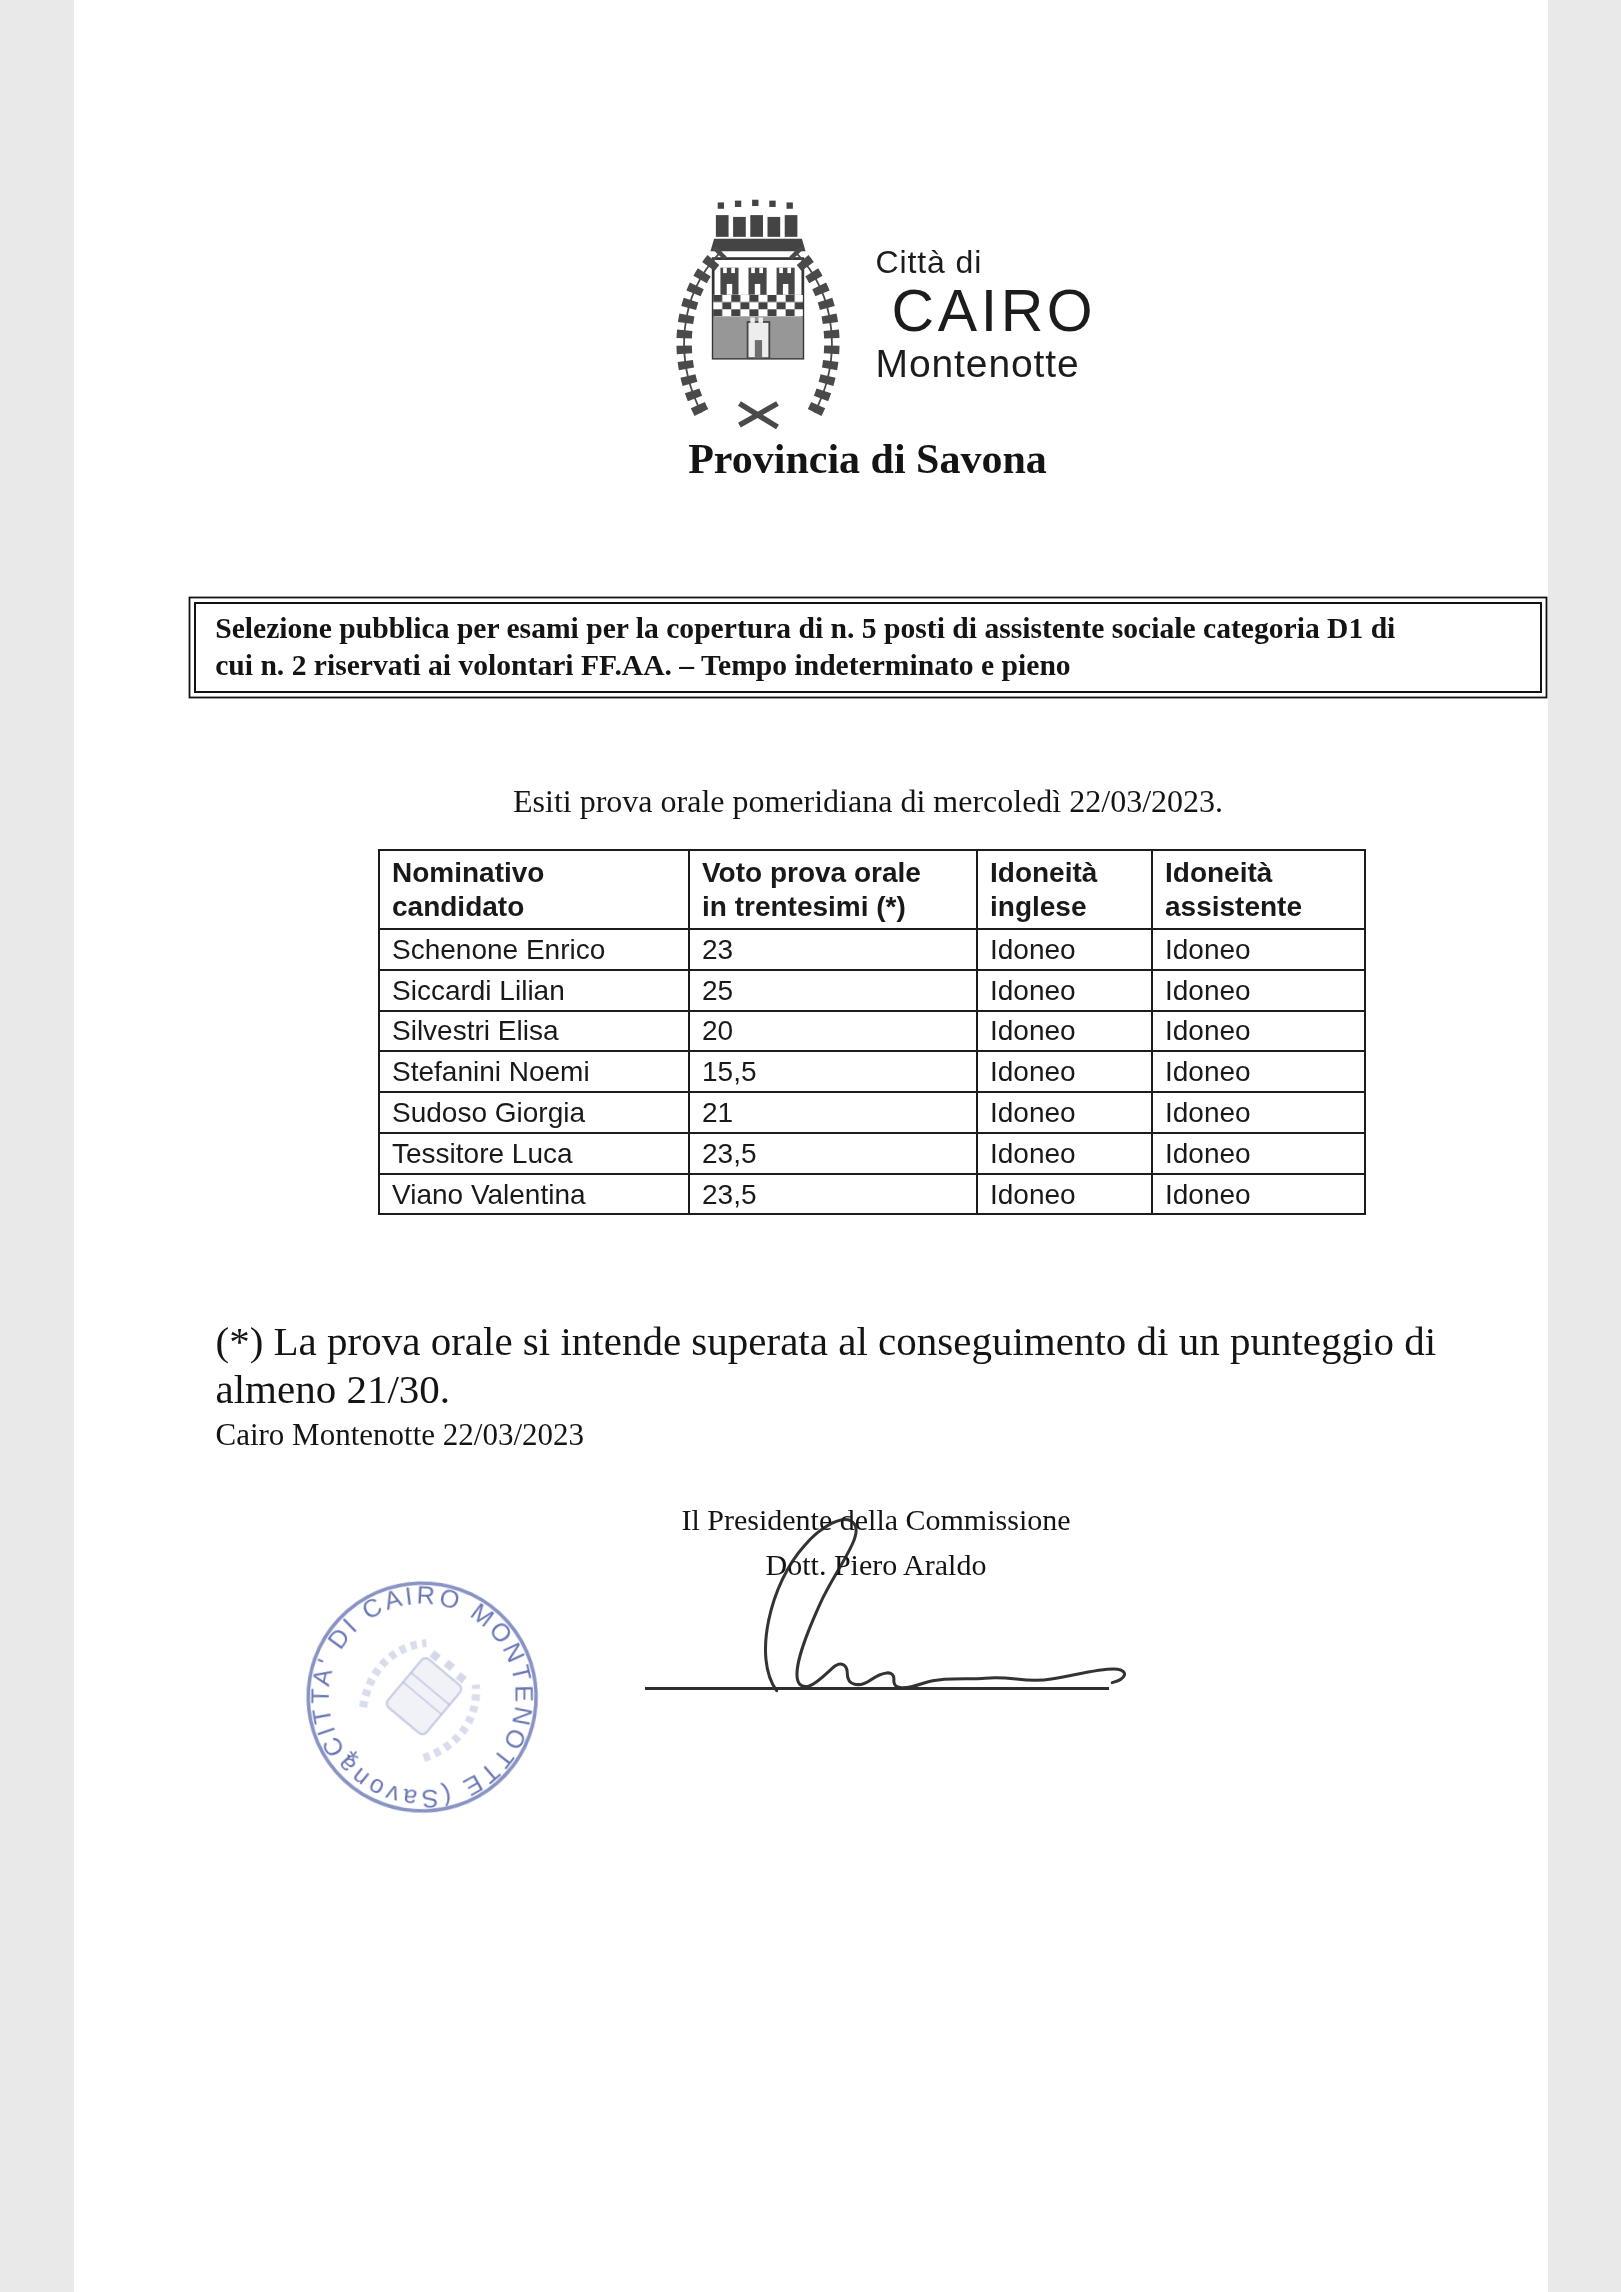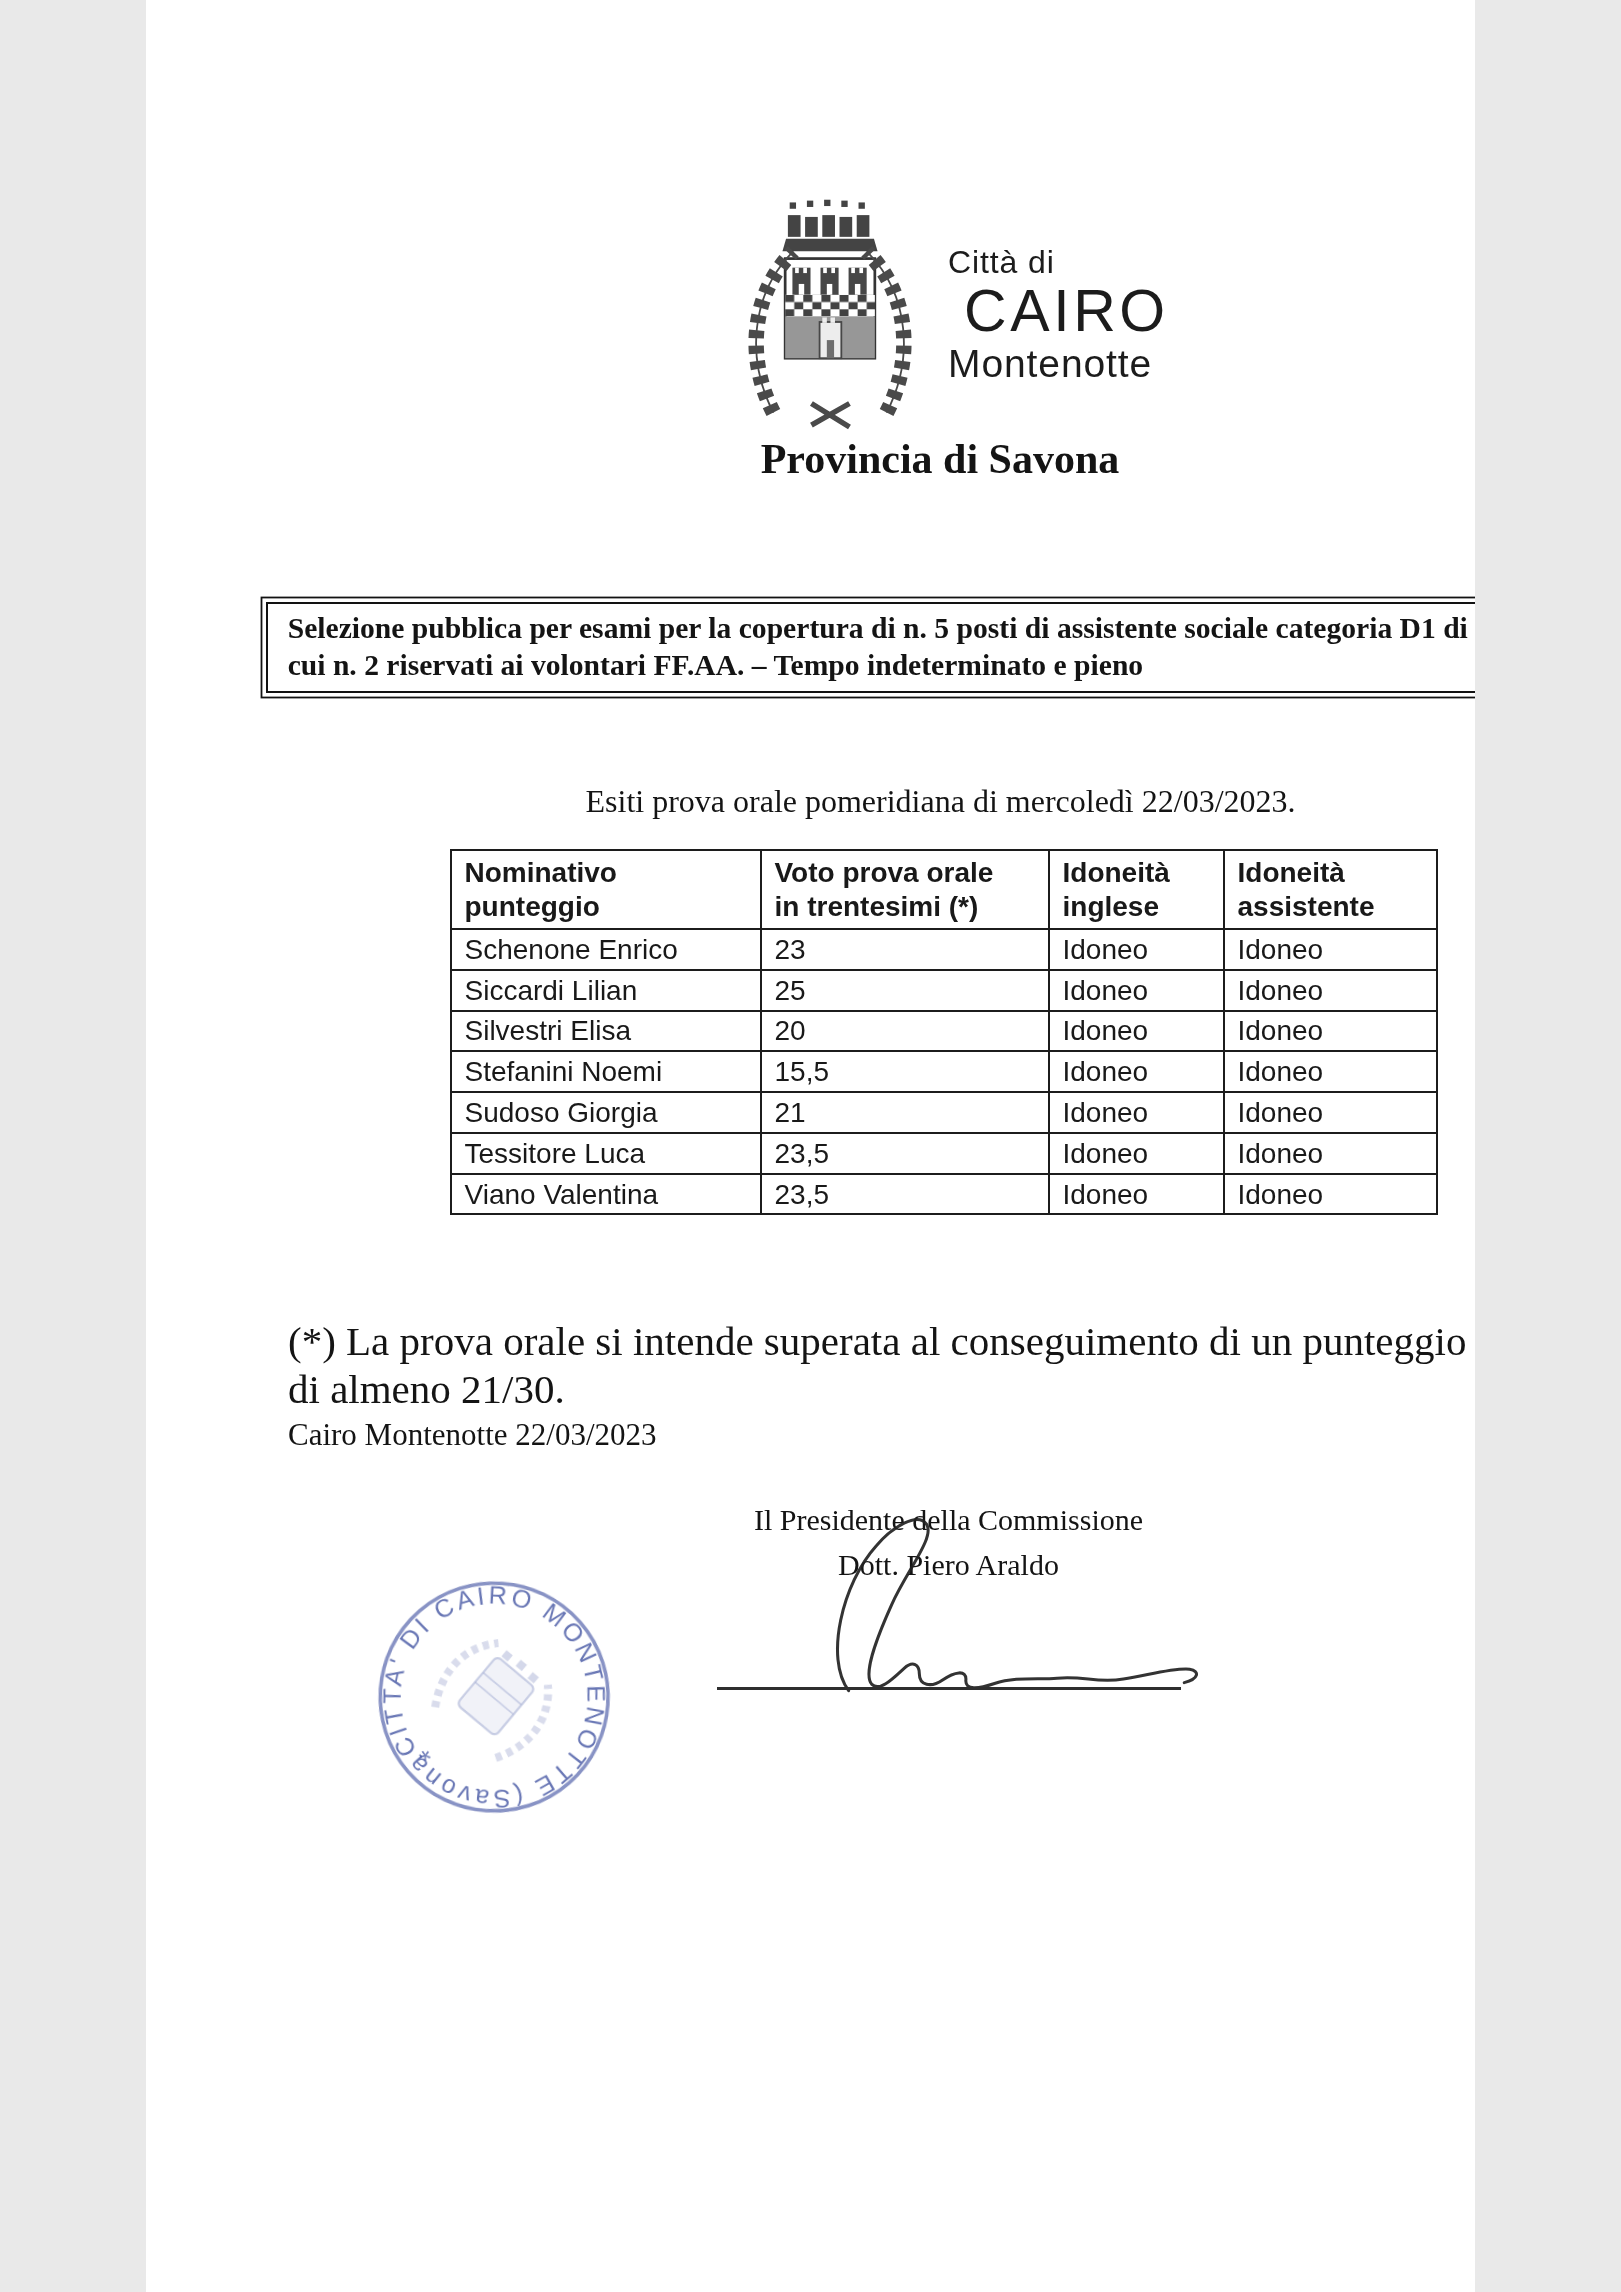--- a/index.html
+++ b/index.html
@@ -1,18 +1,18 @@
 <!DOCTYPE html>
 <html style="font-size:14.3px"><head>
 <meta charset="utf-8">
 <title>Esiti prova orale</title>
 <style>
   html,body { margin:0; padding:0; background:#e9e9e9; }
   .page {
-    position:relative; width:1329px; height:2293px; margin:0 auto;
+    position:relative; width:1474px; height:2293px; margin:0 auto;
     background:#ffffff; color:#141414; overflow:hidden;
     font-family:"Liberation Serif", serif;
   }
   
   .crest { position:absolute; left:591px; top:197px; width:186px; height:240px;
            filter:blur(0.4px) contrast(1.05); }
   .city-block { position:absolute; left:802px; top:244px;
                 font-family:"Liberation Sans", sans-serif; color:#1c1c1c; }
   .city-label   { font-size:32px; line-height:36px; letter-spacing:0.9px; }
   .city-name    { font-size:59px; line-height:59px; letter-spacing:3.6px; margin-top:1.8px;margin-left:16px; }
@@ -137,21 +137,21 @@
     <colgroup>
       <col style="width:310px">
         <col style="width:288px">
         <col style="width:175px">
         <col style="width:213px">
     </colgroup>
     <thead>
       <tr>
         <th>
           <span>Nominativo</span><br>
-          <span>punteggio</span>
+          <span>candidato</span>
         </th>
         <th>
           <span>Voto prova orale</span><br>
           <span>in trentesimi (*)</span>
         </th>
         <th>
           <span>Idoneità</span><br>
           <span>inglese</span>
         </th>
         <th>

